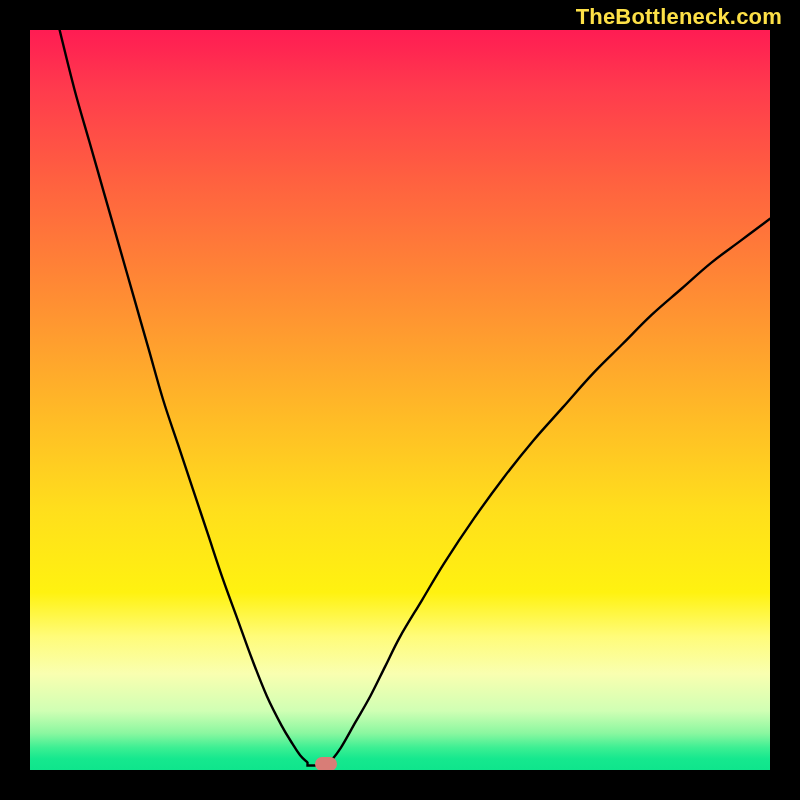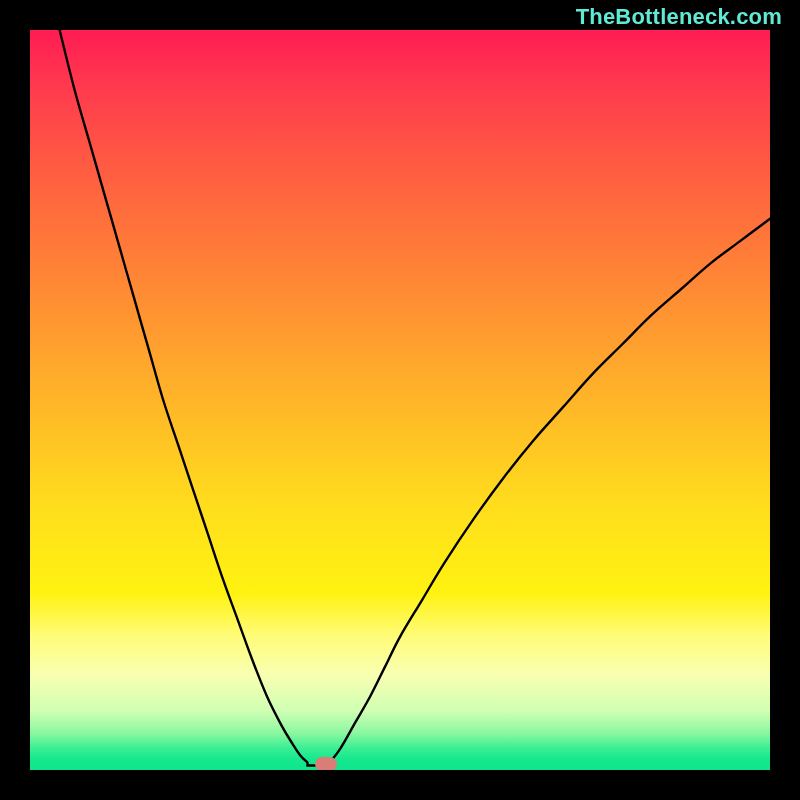--- a/index.html
+++ b/index.html
@@ -16,21 +16,21 @@
     width: 800px;
     height: 800px;
     background: #000;
   }
   .watermark {
     position: absolute;
     top: 4px;
     right: 18px;
     font-size: 22px;
     font-weight: bold;
-    color: #5eead4;
+    color: #fde047;
     letter-spacing: 0.2px;
     z-index: 5;
   }
   .plot-area {
     position: absolute;
     left: 30px;
     top: 30px;
     width: 740px;
     height: 740px;
     overflow: hidden;

